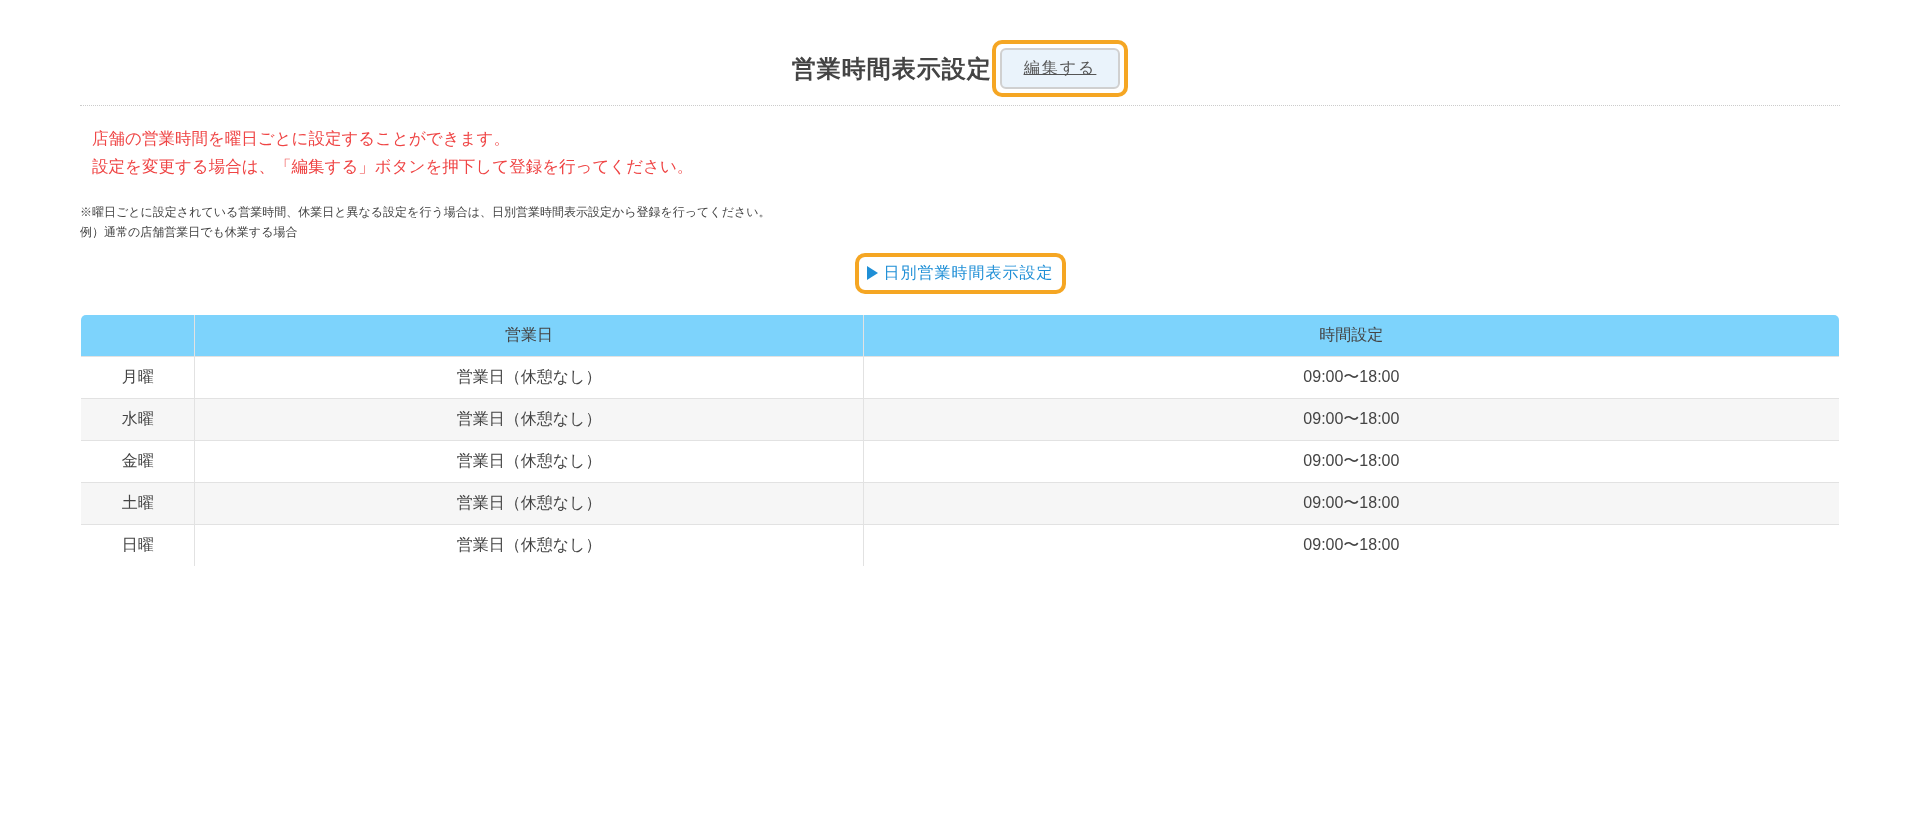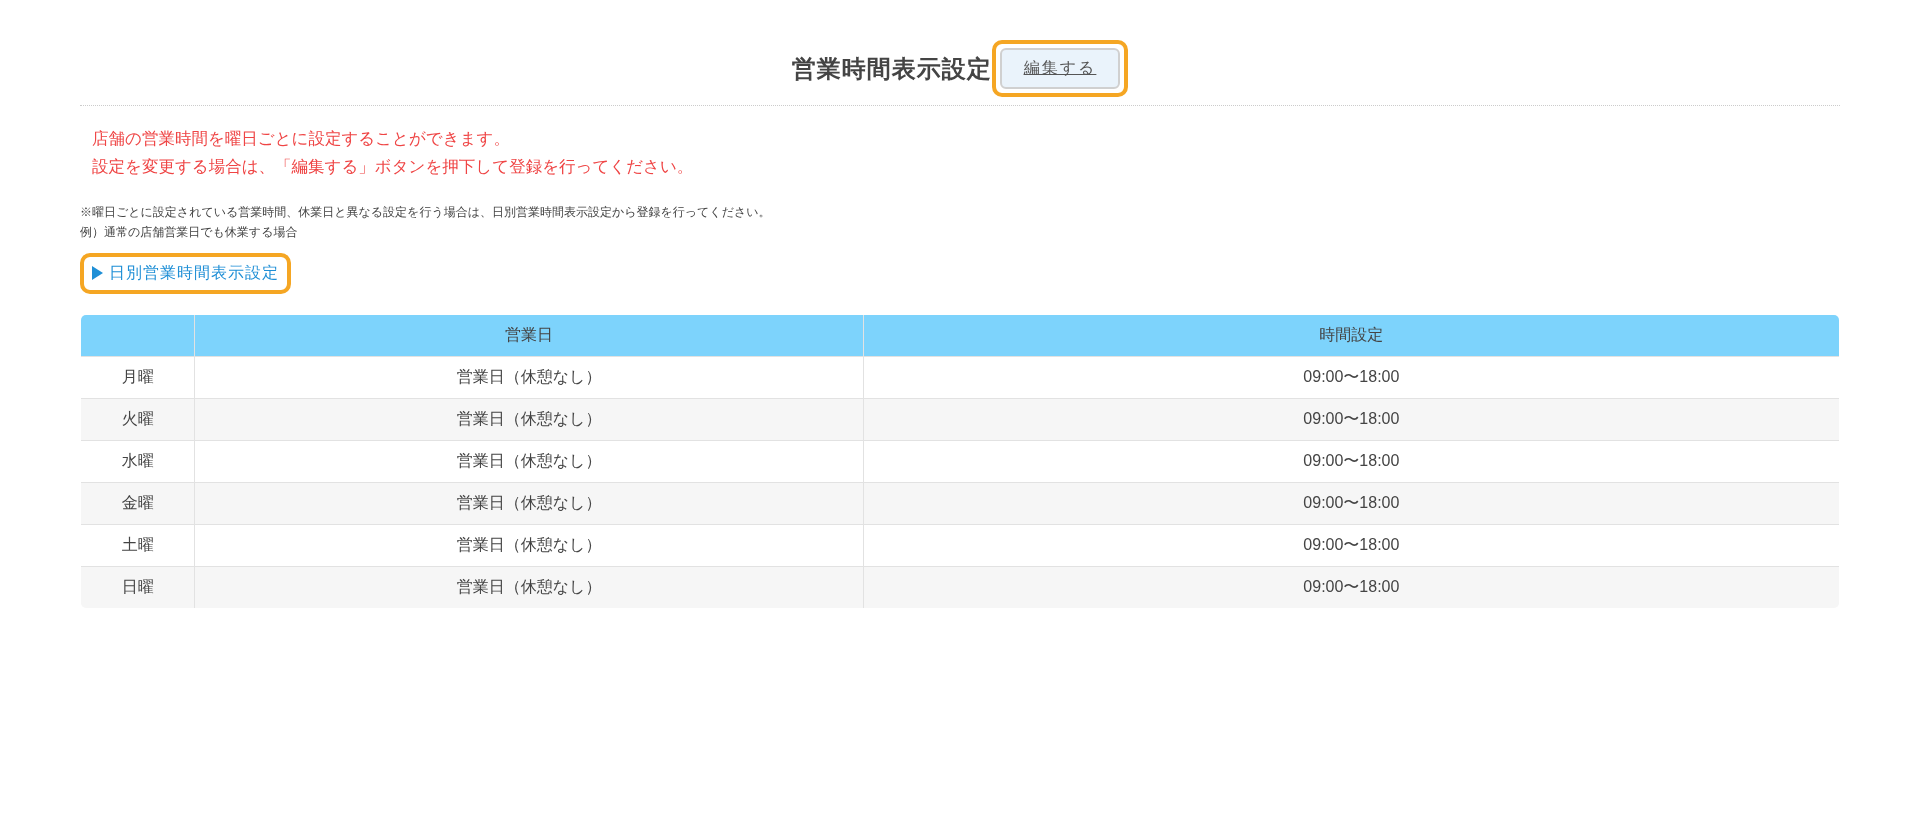--- a/index.html
+++ b/index.html
@@ -53,20 +53,21 @@
       margin-left: 12px;
     }
     .note {
       color: #444;
       line-height: 1.7;
       margin-bottom: 10px;
       font-size: 12px;
     }
     .link-row {
       margin-bottom: 20px;
+      text-align: center;
     }
     .daily-link {
       color: #1f8fd6;
       text-decoration: none;
       font-size: 16px;
       display: inline-flex;
       align-items: center;
       gap: 6px;
       letter-spacing: 1px;
       padding: 4px 2px;
@@ -150,25 +151,20 @@
       <th>時間設定</th>
     </tr>
   </thead>
   <tbody>
       <tr>
         <td>月曜</td>
         <td>営業日（休憩なし）</td>
         <td>09:00〜18:00</td>
       </tr>
       <tr>
-        <td>火曜</td>
-        <td>営業日（休憩なし）</td>
-        <td>09:00〜18:00</td>
-      </tr>
-      <tr>
         <td>水曜</td>
         <td>営業日（休憩なし）</td>
         <td>09:00〜18:00</td>
       </tr>
       <tr>
         <td>金曜</td>
         <td>営業日（休憩なし）</td>
         <td>09:00〜18:00</td>
       </tr>
       <tr>

